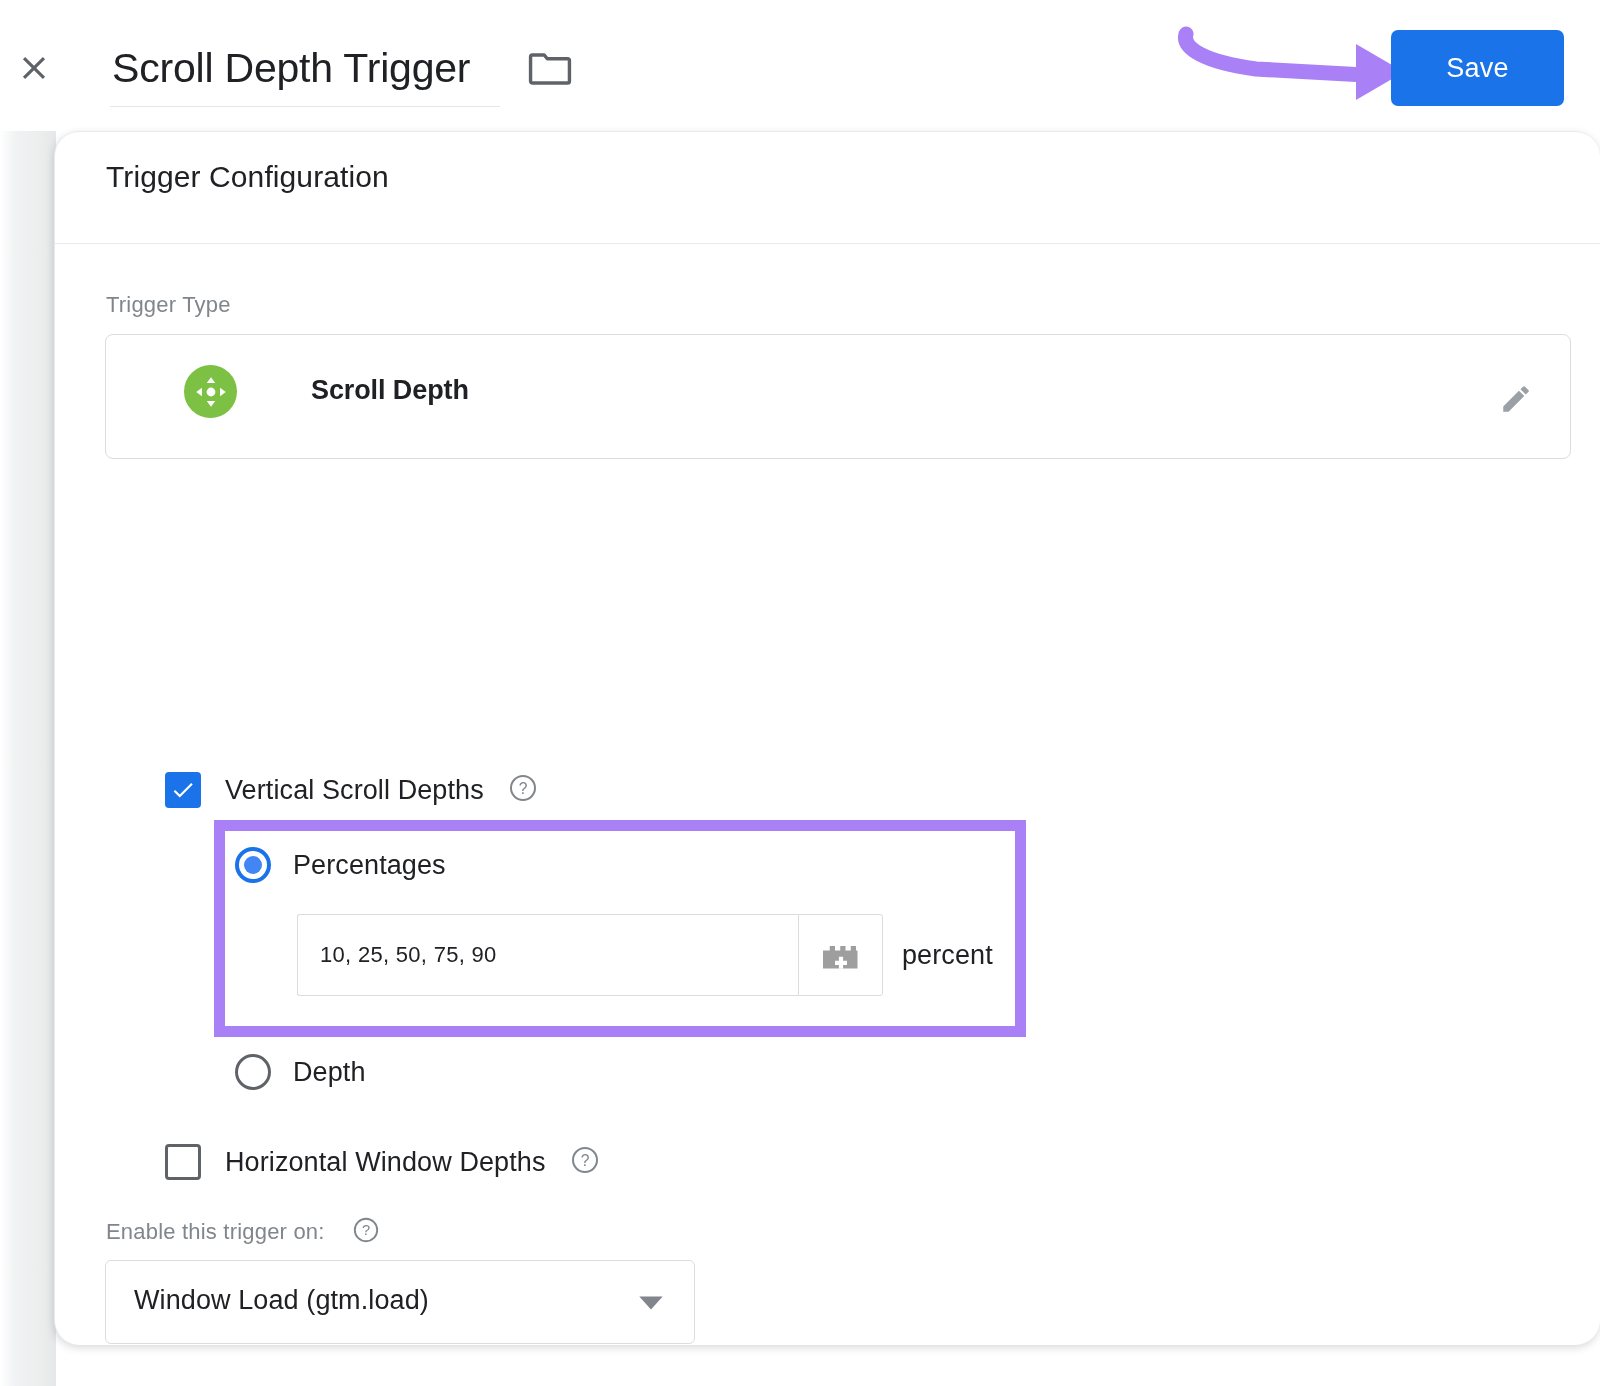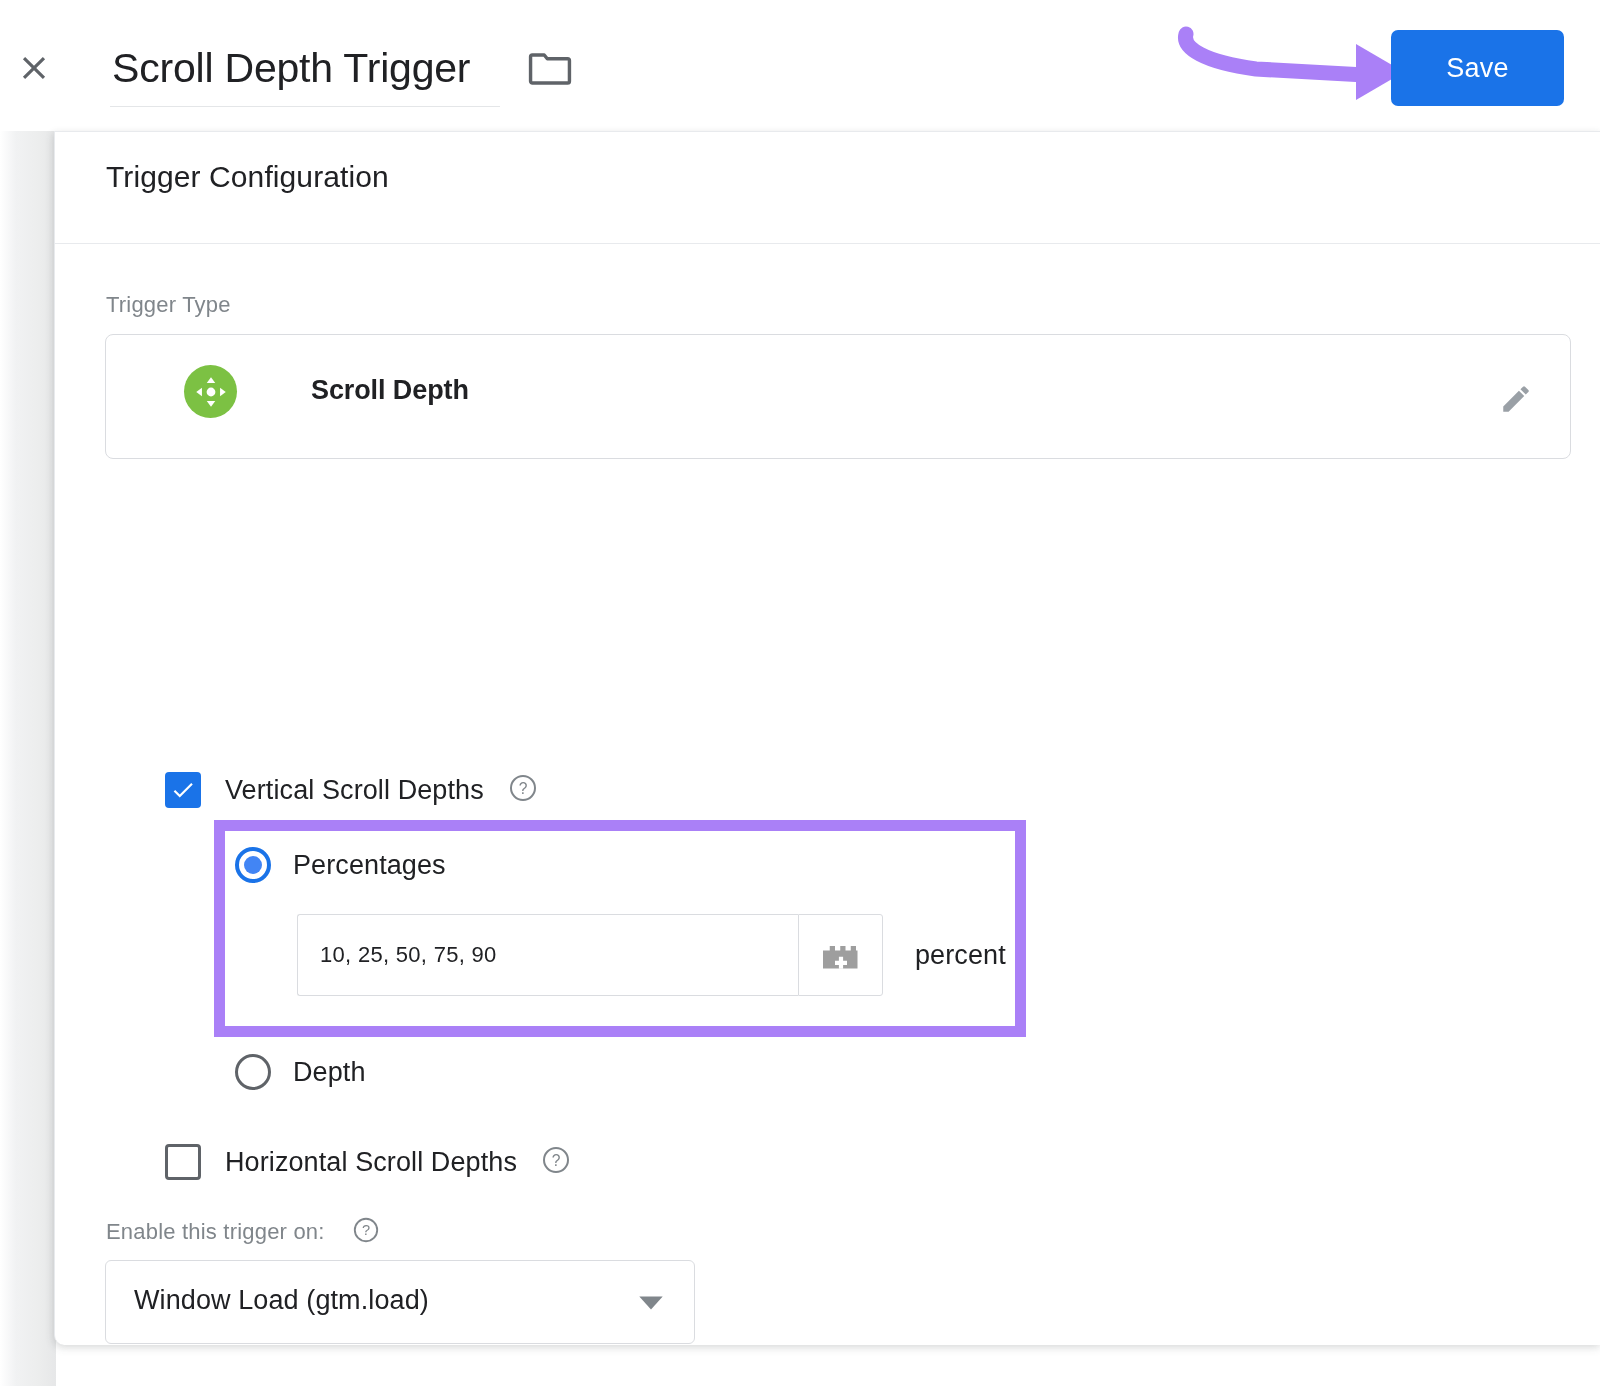--- a/index.html
+++ b/index.html
@@ -99,20 +99,21 @@
   .card {
     position: absolute;
     left: 54px; top: 131px;
     width: 1546px;
     height: 1214px;
     background: #ffffff;
     border-top: 1px solid #e8eaed;
     border-left: 1px solid #e8eaed;
     border-bottom-left-radius: 10px;
     box-shadow: -1px 3px 10px rgba(60,64,67,0.12), 0 2px 6px rgba(60,64,67,0.08);
+    border-radius: 25px;
   }
 
   .section-header {
     position: relative;
     height: 112px;
     border-bottom: 1px solid #e8eaed;
   }
   .section-header h2 {
     position: absolute;
     left: 51px; top: 28px;
@@ -261,21 +262,21 @@
   .var-btn {
     width: 85px; height: 82px;
     border: 1px solid #dadce0;
     border-radius: 0 3px 3px 0;
     background: #ffffff;
     display: flex; align-items: center; justify-content: center;
     cursor: pointer;
     padding: 0;
   }
   .percent-suffix {
-    margin-left: 32px;
+    margin-left: 19px;
     font-size: 27px;
     color: #202124;
     letter-spacing: 0.1px;
   }
 
   
   .enable-label-row {
     position: absolute;
     left: 51px; top: 972px;
     display: flex;
@@ -397,21 +398,21 @@
         <span class="percent-suffix">percent</span>
       </div>
 
       <div class="radio-row" style="left:180px; top:810px;">
         <span class="radio off"></span>
         <span class="radio-label">Depth</span>
       </div>
 
       <div class="checkbox-row" style="left:110px; top:900px;">
         <span class="cb-box unchecked"></span>
-        <span class="cb-label">Horizontal Scroll Depths</span>
+        <span class="cb-label">Horizontal Window Depths</span>
         <span class="help-icon">
           <svg width="30" height="30" viewBox="0 0 24 24" aria-hidden="true">
             <circle cx="12" cy="12" r="9.6" fill="none" stroke="#80868b" stroke-width="1.6"></circle>
             <text x="12" y="16.6" text-anchor="middle" font-size="12.5" fill="#80868b" font-family="Liberation Sans, sans-serif">?</text>
           </svg>
         </span>
       </div>
 
       <div class="enable-label-row">
         <span class="field-label">Enable this trigger on:</span>

